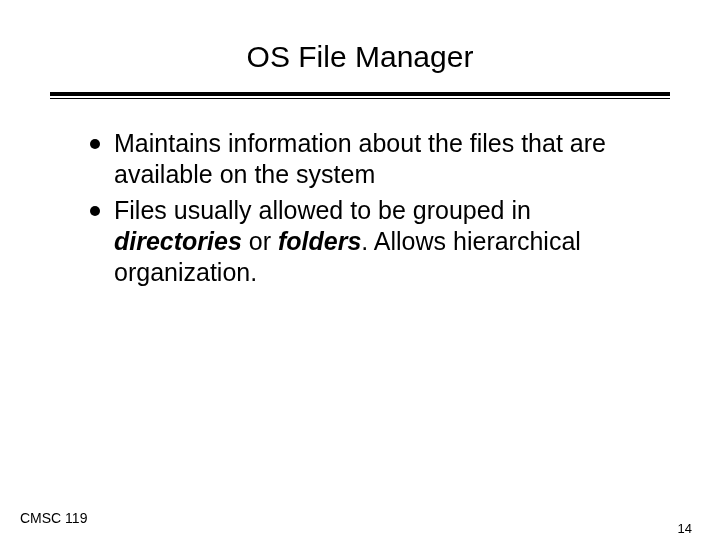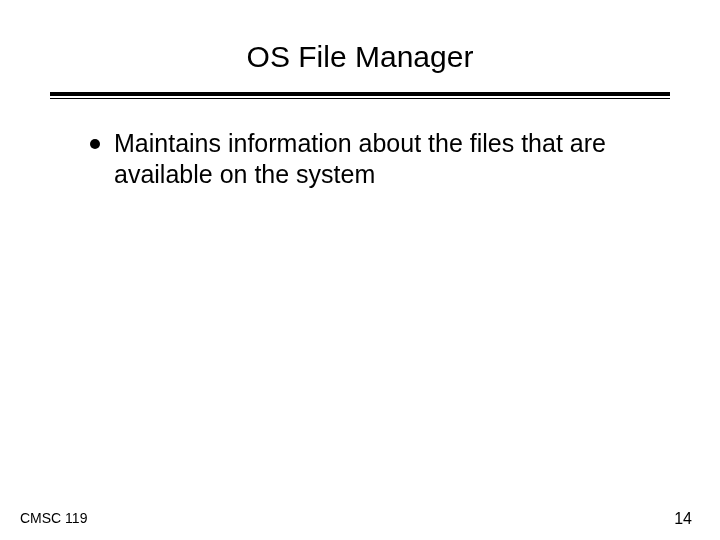--- a/index.html
+++ b/index.html
@@ -8,21 +8,21 @@
   .title { text-align: center; font-size: 30px; font-weight: 400; margin-bottom: 18px; }
   .divider { position: relative; height: 6px; margin-bottom: 30px; }
   .divider .thick { position: absolute; top: 0; left: 0; right: 0; height: 4px; background: #000; }
   .divider .thin  { position: absolute; top: 6px; left: 0; right: 0; height: 1px; background: #000; }
   .bullets { padding-left: 40px; padding-right: 10px; }
   .bullet { display: flex; align-items: flex-start; font-size: 25px; line-height: 1.25; margin-bottom: 4px; }
   .bullet .dot { flex: 0 0 auto; width: 10px; height: 10px; border-radius: 50%; background: #000; margin-top: 11px; margin-right: 14px; }
   .bullet .text { flex: 1 1 auto; }
   .em { font-style: italic; font-weight: bold; }
   .footer-left  { position: absolute; left: 20px;  bottom: 14px; font-size: 14px; }
-  .footer-right { position: absolute; right: 28px; bottom: 12px; font-size: 16px; }
+  .footer-right { position: absolute; right: 28px; bottom: 4px; font-size: 13px; }
 </style>
 </head>
 <body>
 
 <div class="slide">
   <div class="title">OS File Manager</div>
 
   <div class="divider">
     <div class="thick"></div>
     <div class="thin"></div>
@@ -31,18 +31,24 @@
   <div class="bullets">
 
     <div class="bullet">
       <span class="dot"></span>
       <span class="text">
         <span>Maintains information about the files that are available on the system</span><span class="em"></span><span></span><span class="em"></span><span></span>
       </span>
     </div>
 
 
+    <div class="bullet">
+      <span class="dot"></span>
+      <span class="text">
+        <span>Files usually allowed to be grouped in </span><span class="em">directories</span><span> or </span><span class="em">folders</span><span>. Allows hierarchical organization.</span>
+      </span>
+    </div>
 
   </div>
 
   <div class="footer-left">CMSC 119</div>
   <div class="footer-right">14</div>
 </div>
 
 </body></html>

